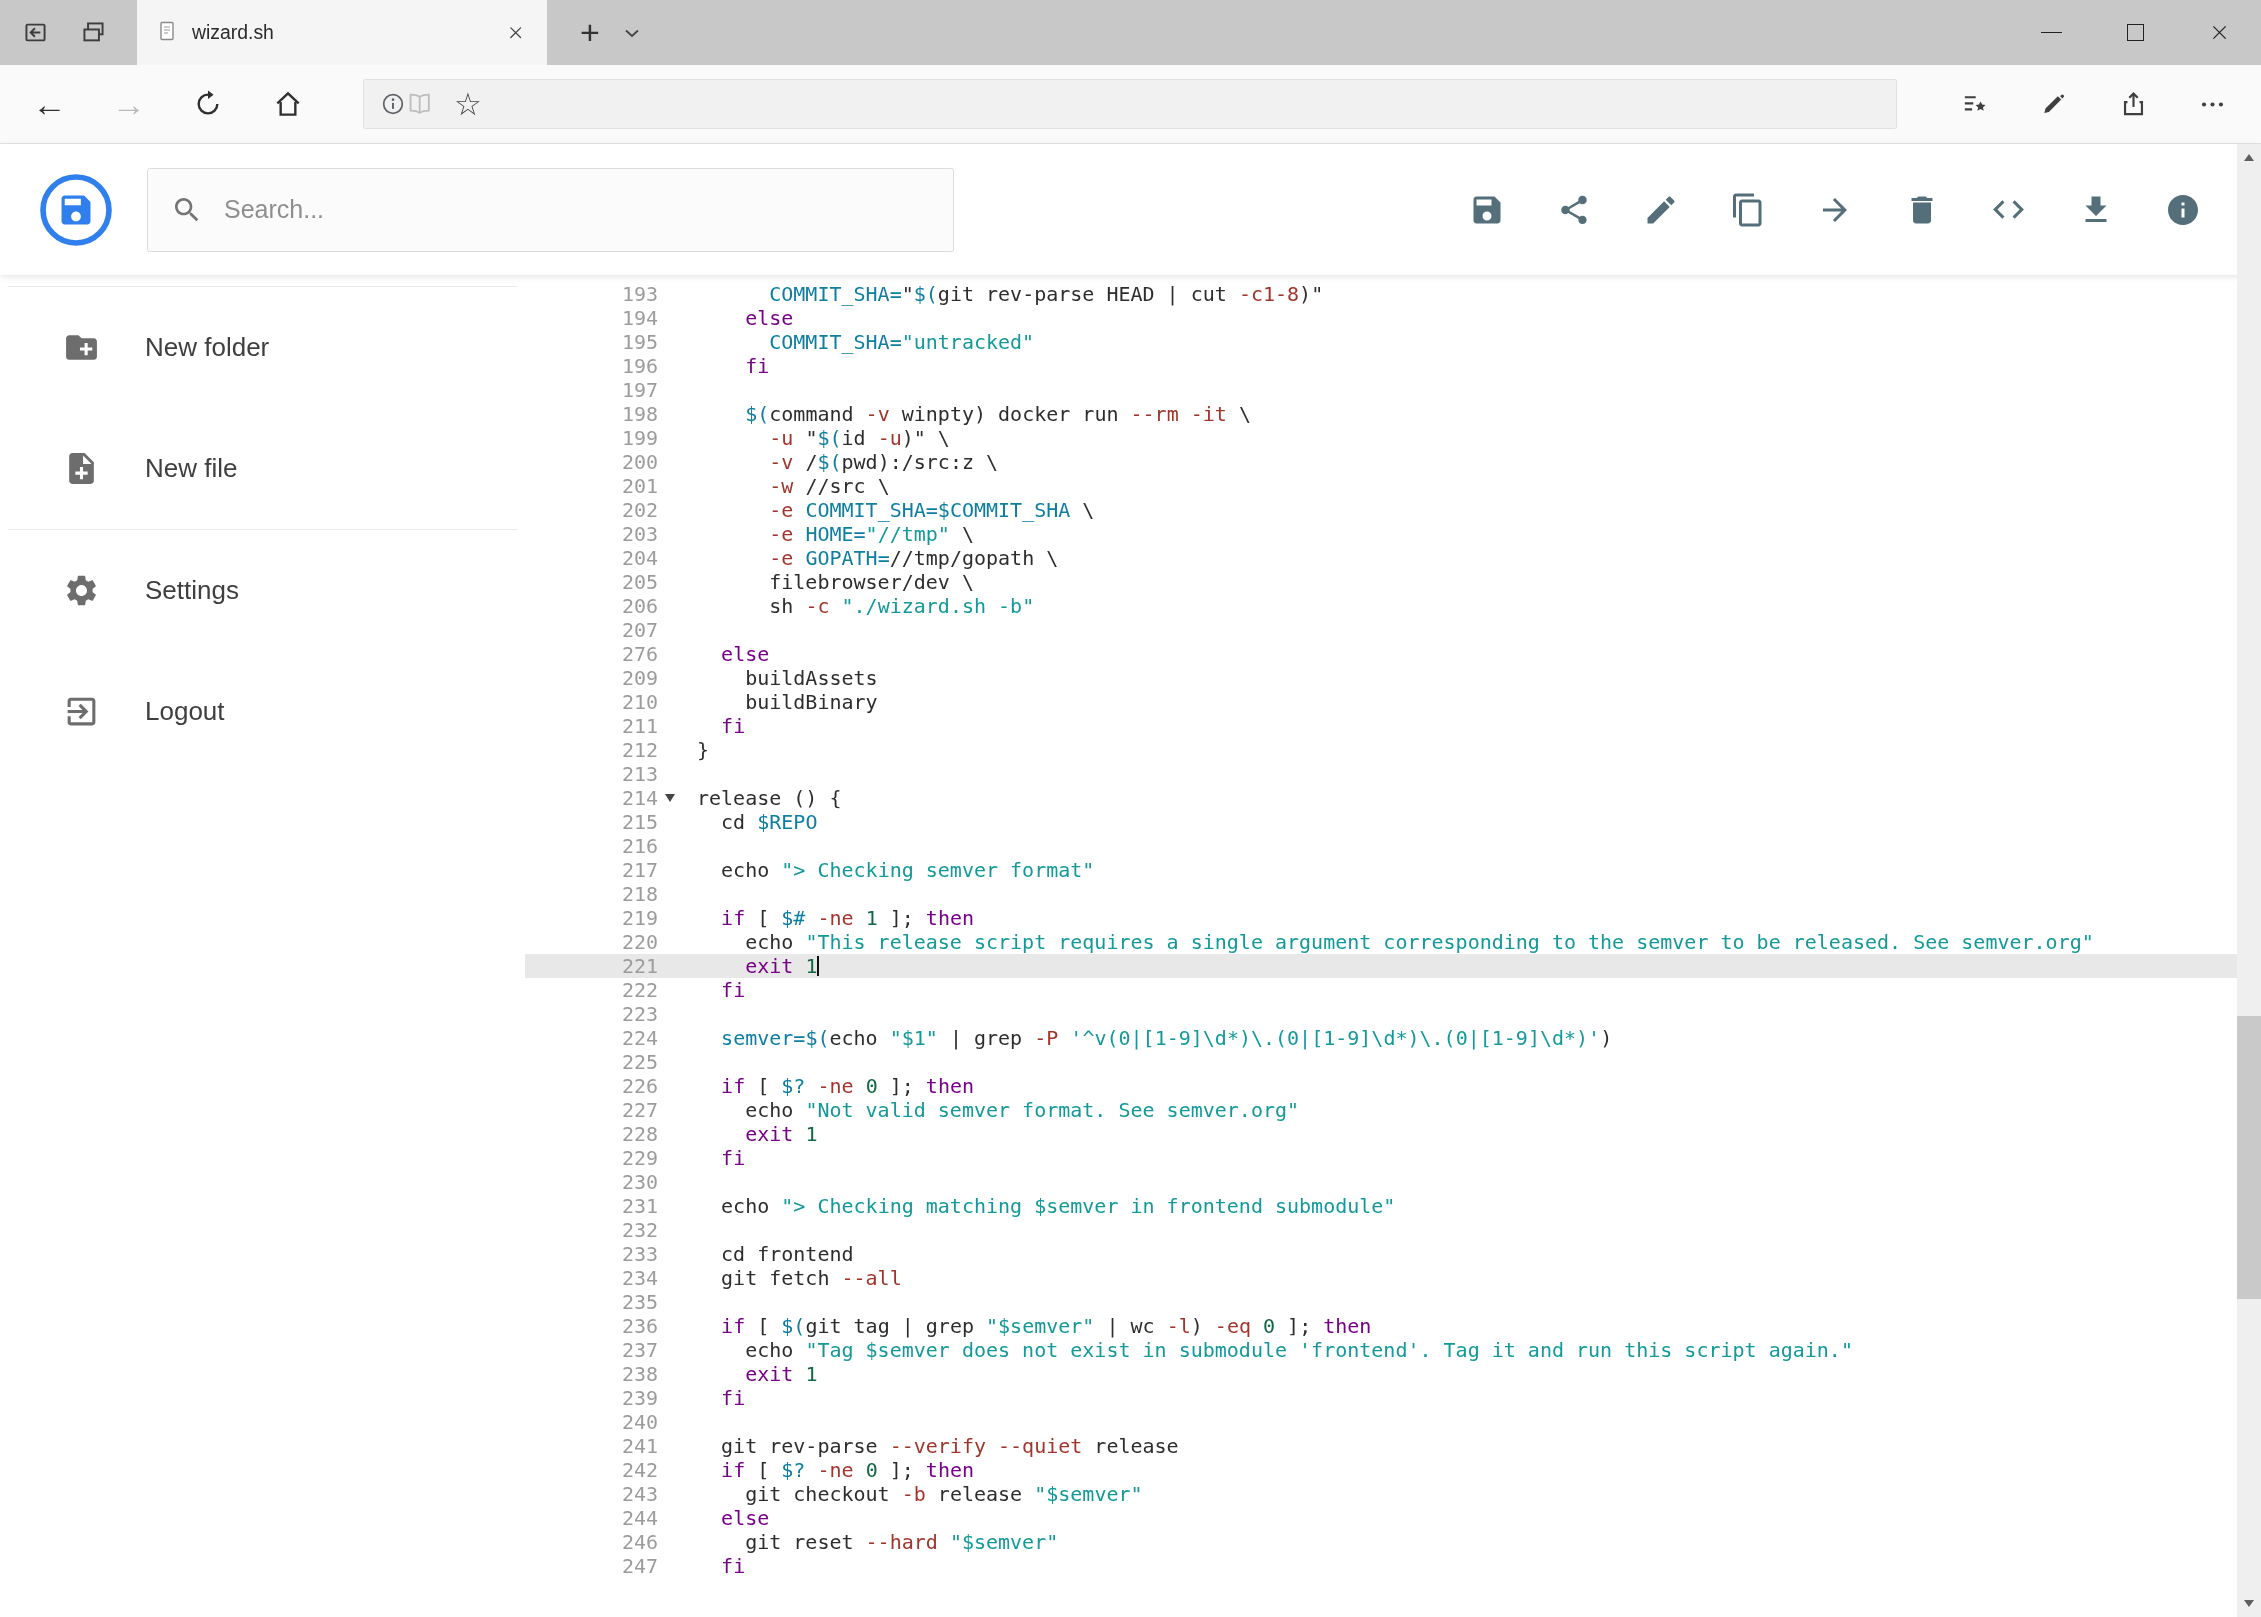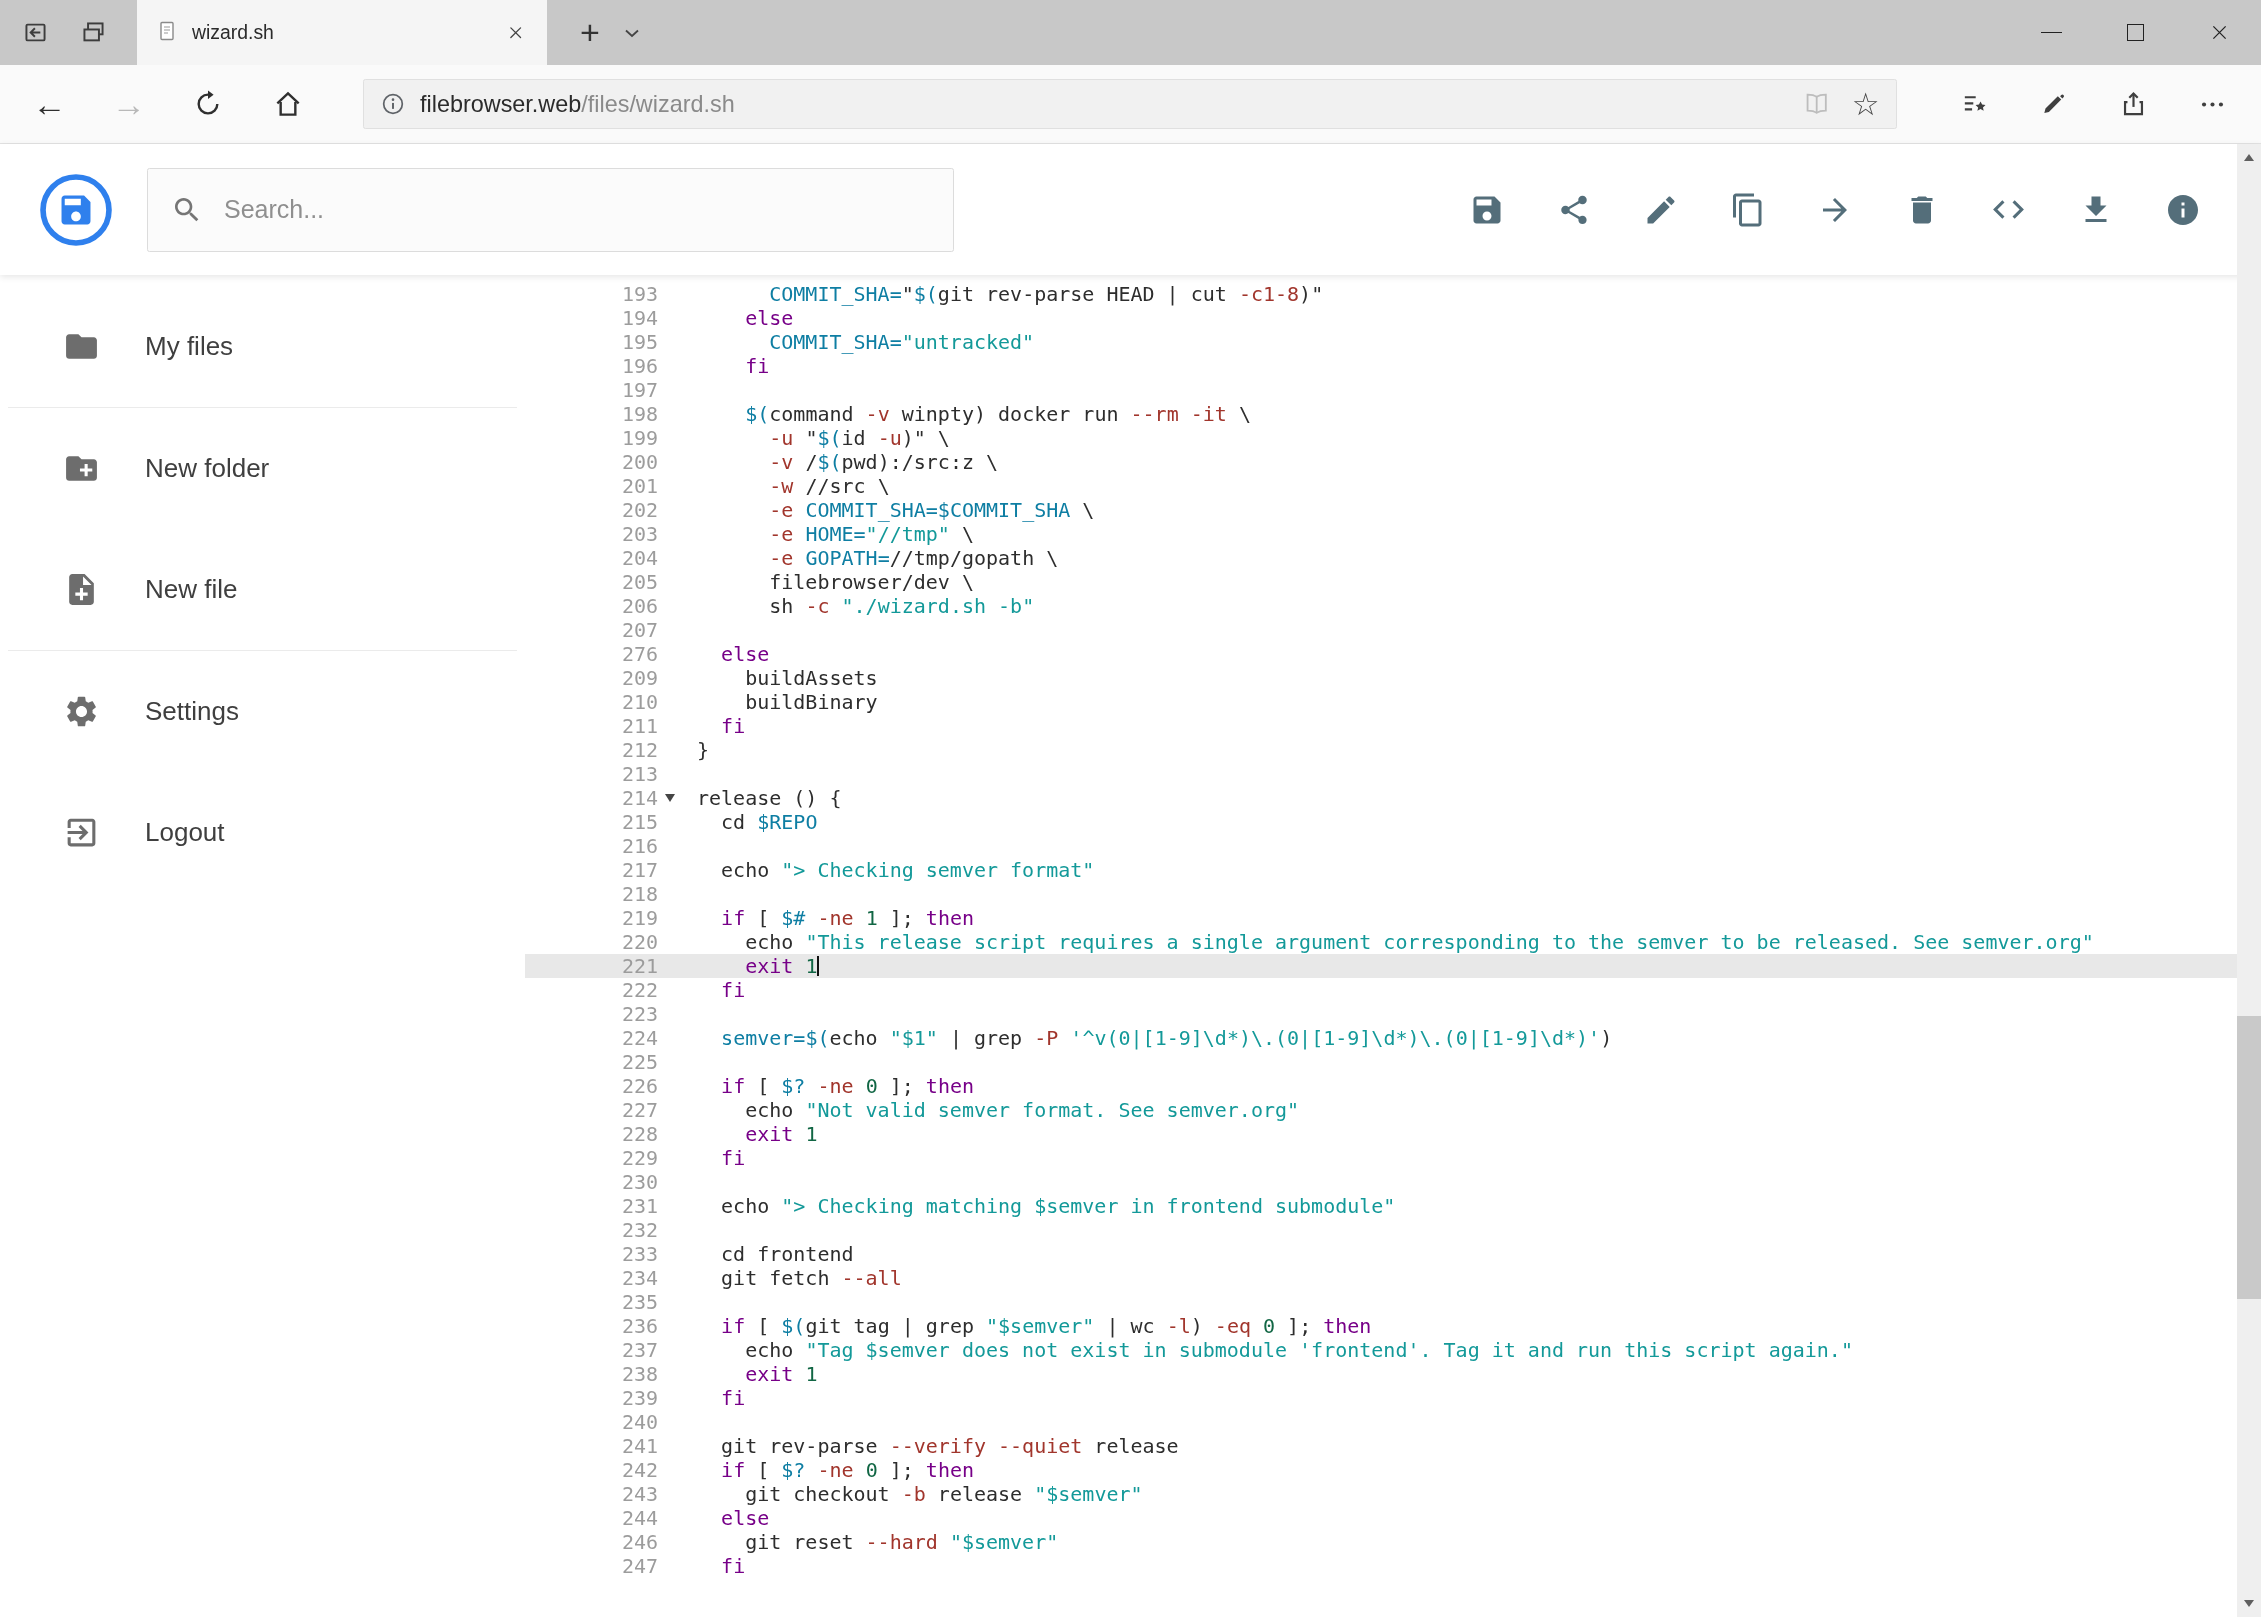--- a/index.html
+++ b/index.html
@@ -157,21 +157,20 @@
     </div>
 
     <div class="url-field">
       <span class="url-info">
         <svg width="26" height="26" viewBox="0 0 24 24">
             <circle cx="12" cy="12" r="8.6" fill="none" stroke="currentColor" stroke-width="1.6"></circle>
             <rect x="11.1" y="11" width="1.8" height="5.5" fill="currentColor"></rect>
             <circle cx="12" cy="8" r="1.2" fill="currentColor"></circle>
           </svg>
       </span>
-      <span class="url-text"><span class="url-host">filebrowser.web</span><span class="url-path">/files/wizard.sh</span></span>
       <span class="url-right">
         <span class="book-icon">
           <svg width="27.4" height="27.4" viewBox="0 0 24 24">
               <path d="M12 6c-2-1.5-4.5-2-8-2v14c3.5 0 6 .5 8 2 2-1.5 4.5-2 8-2V4c-3.5 0-6 .5-8 2z" fill="none" stroke="currentColor" stroke-width="1.6"></path>
               <path d="M12 6v14" stroke="currentColor" stroke-width="1.6"></path>
             </svg>
         </span>
         <span class="star-icon">☆</span>
       </span>
     </div>
@@ -268,28 +267,20 @@
       <div class="action-btn">
         <svg width="36" height="36" viewBox="0 0 24 24">
             <path d="M12 2C6.48 2 2 6.48 2 12s4.48 10 10 10 10-4.48 10-10S17.52 2 12 2zm1 15h-2v-6h2v6zm0-8h-2V7h2v2z" fill="currentColor"></path>
           </svg>
       </div>
     </div>
   </div>
 
   <div class="app-body">
     <aside>
-      <div class="side-item">
-        <span class="icn">
-          <svg width="37" height="37" viewBox="0 0 24 24">
-              <path d="M10 4H4c-1.1 0-2 .9-2 2v12c0 1.1.9 2 2 2h16c1.1 0 2-.9 2-2V8c0-1.1-.9-2-2-2h-8l-2-2z" fill="currentColor"></path>
-            </svg>
-        </span>
-        <span class="side-label">My files</span>
-      </div>
       <div class="side-divider"></div>
       <div class="side-item">
         <span class="icn">
           <svg width="37" height="37" viewBox="0 0 24 24">
               <path d="M20 6h-8l-2-2H4c-1.1 0-2 .9-2 2v12c0 1.1.9 2 2 2h16c1.1 0 2-.9 2-2V8c0-1.1-.9-2-2-2zm-1 8h-3v3h-2v-3h-3v-2h3V9h2v3h3v2z" fill="currentColor"></path>
             </svg>
         </span>
         <span class="side-label">New folder</span>
       </div>
       <div class="side-item">

